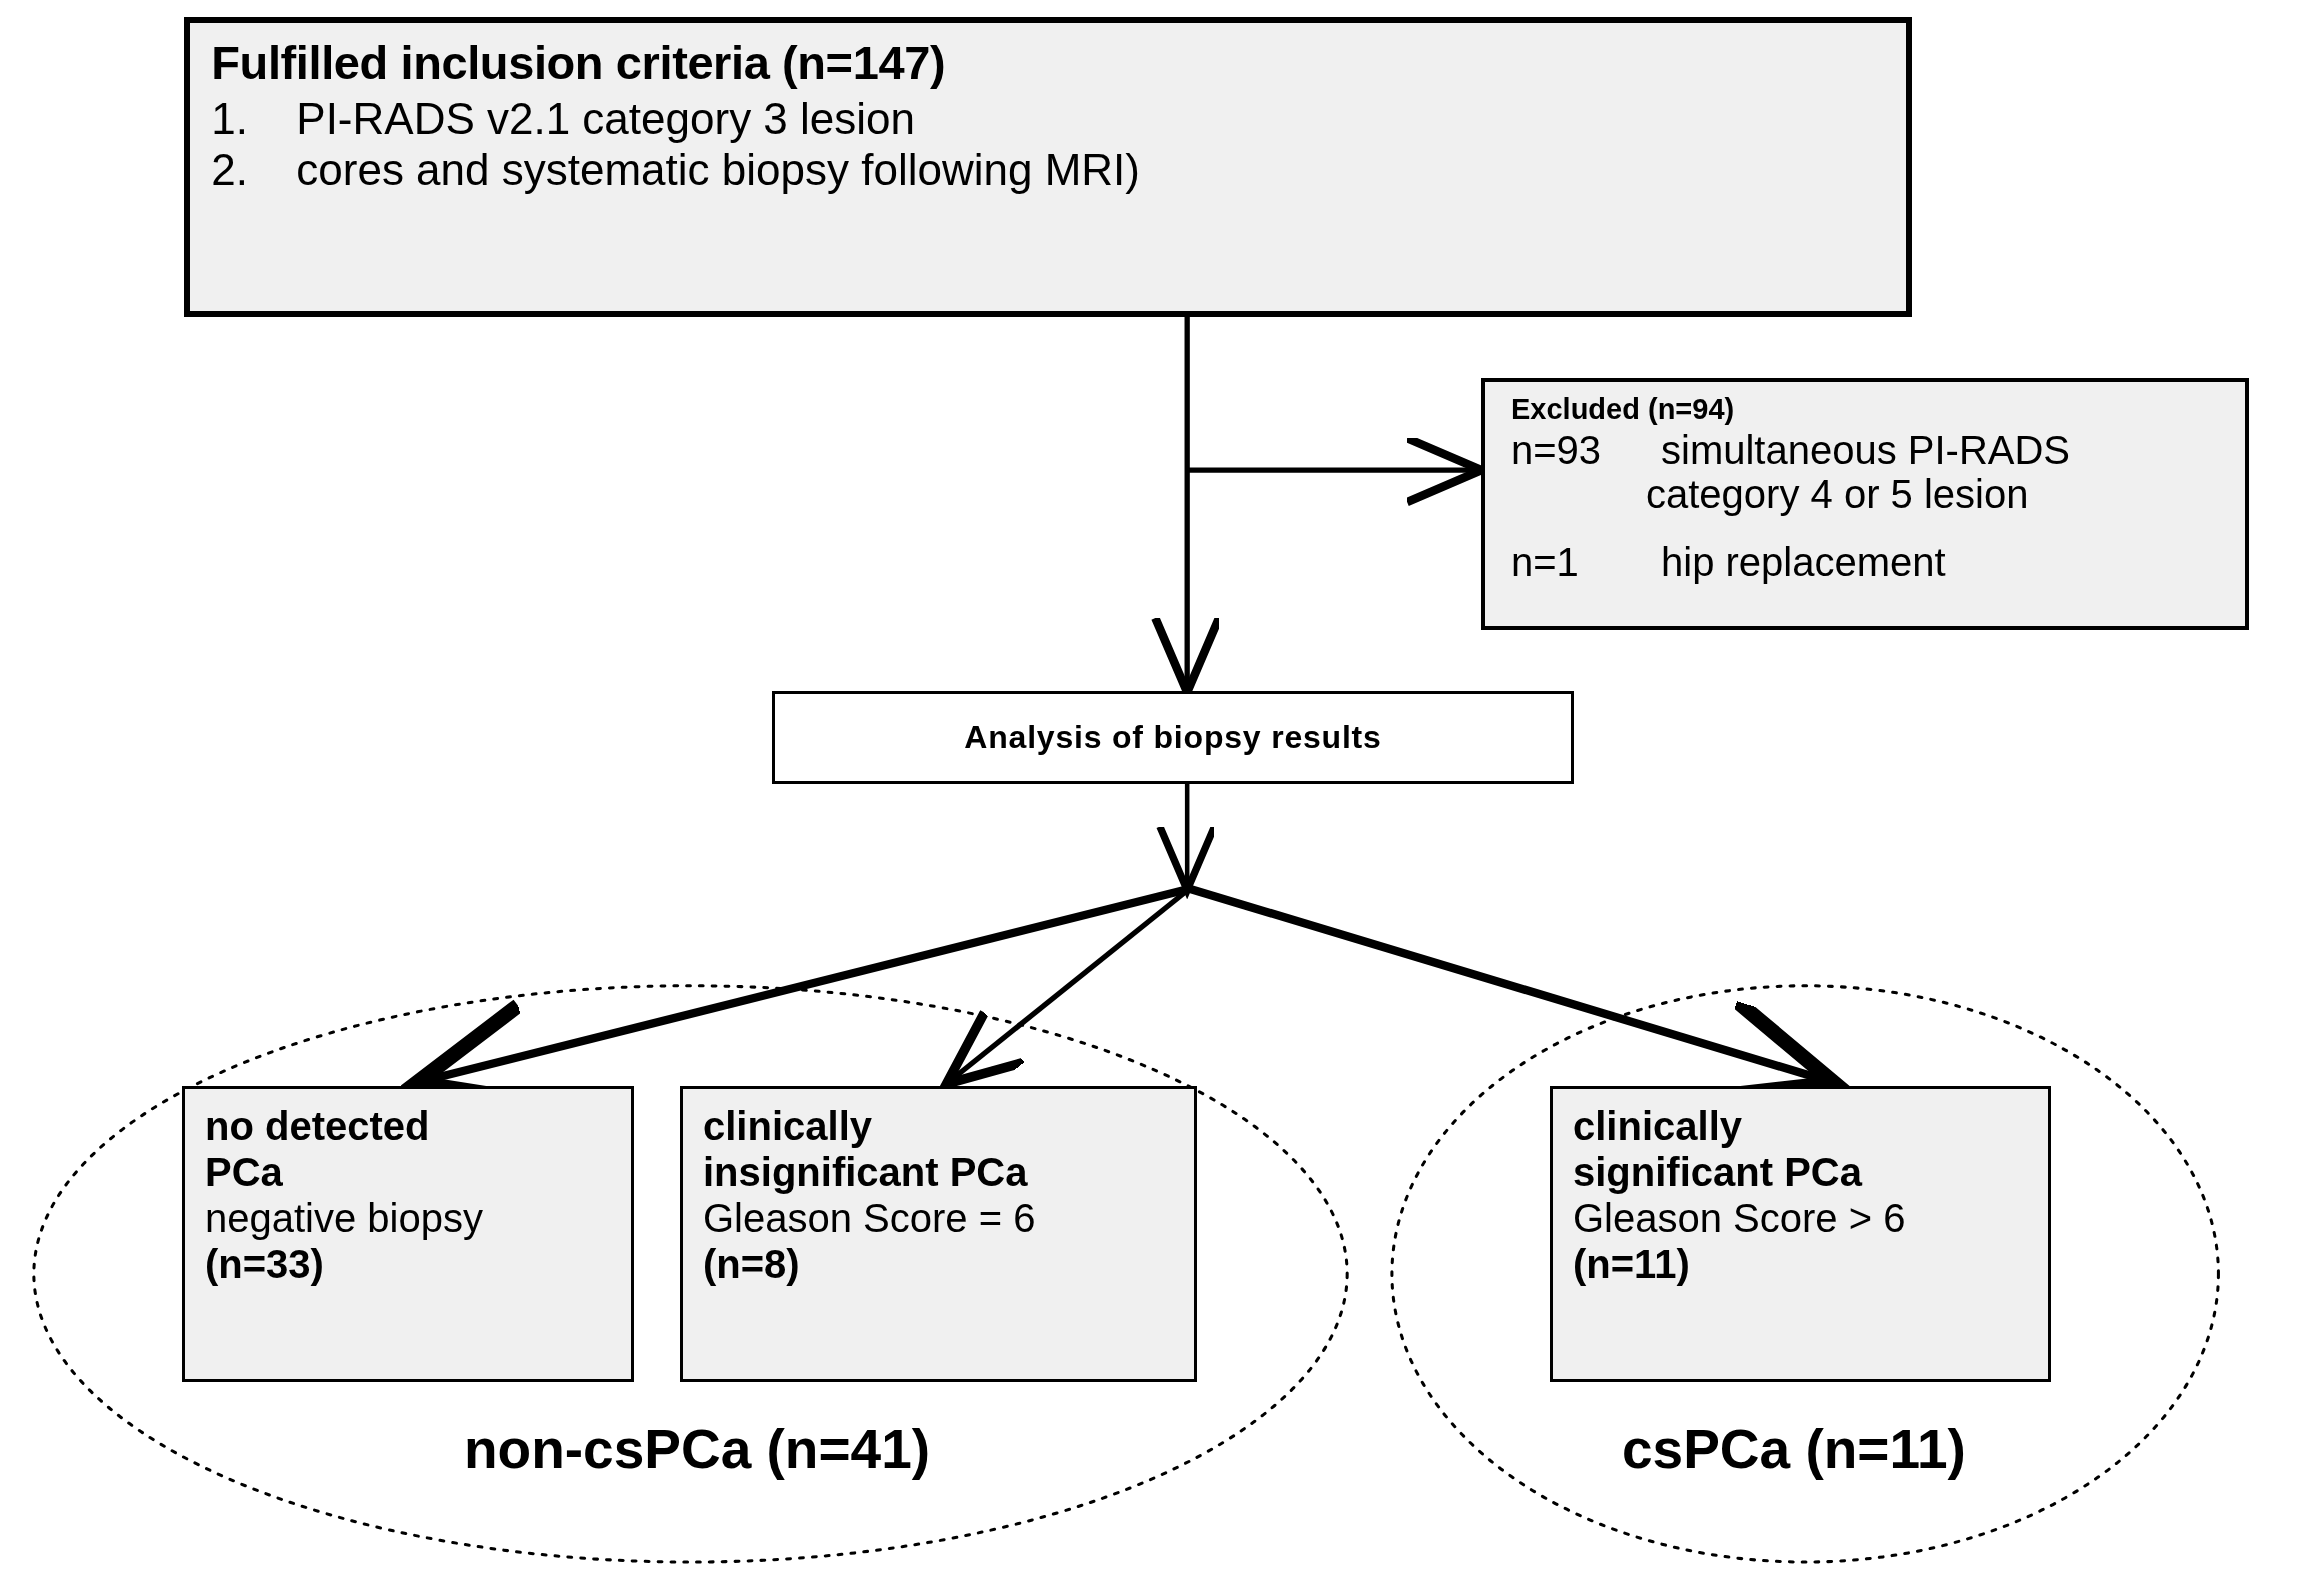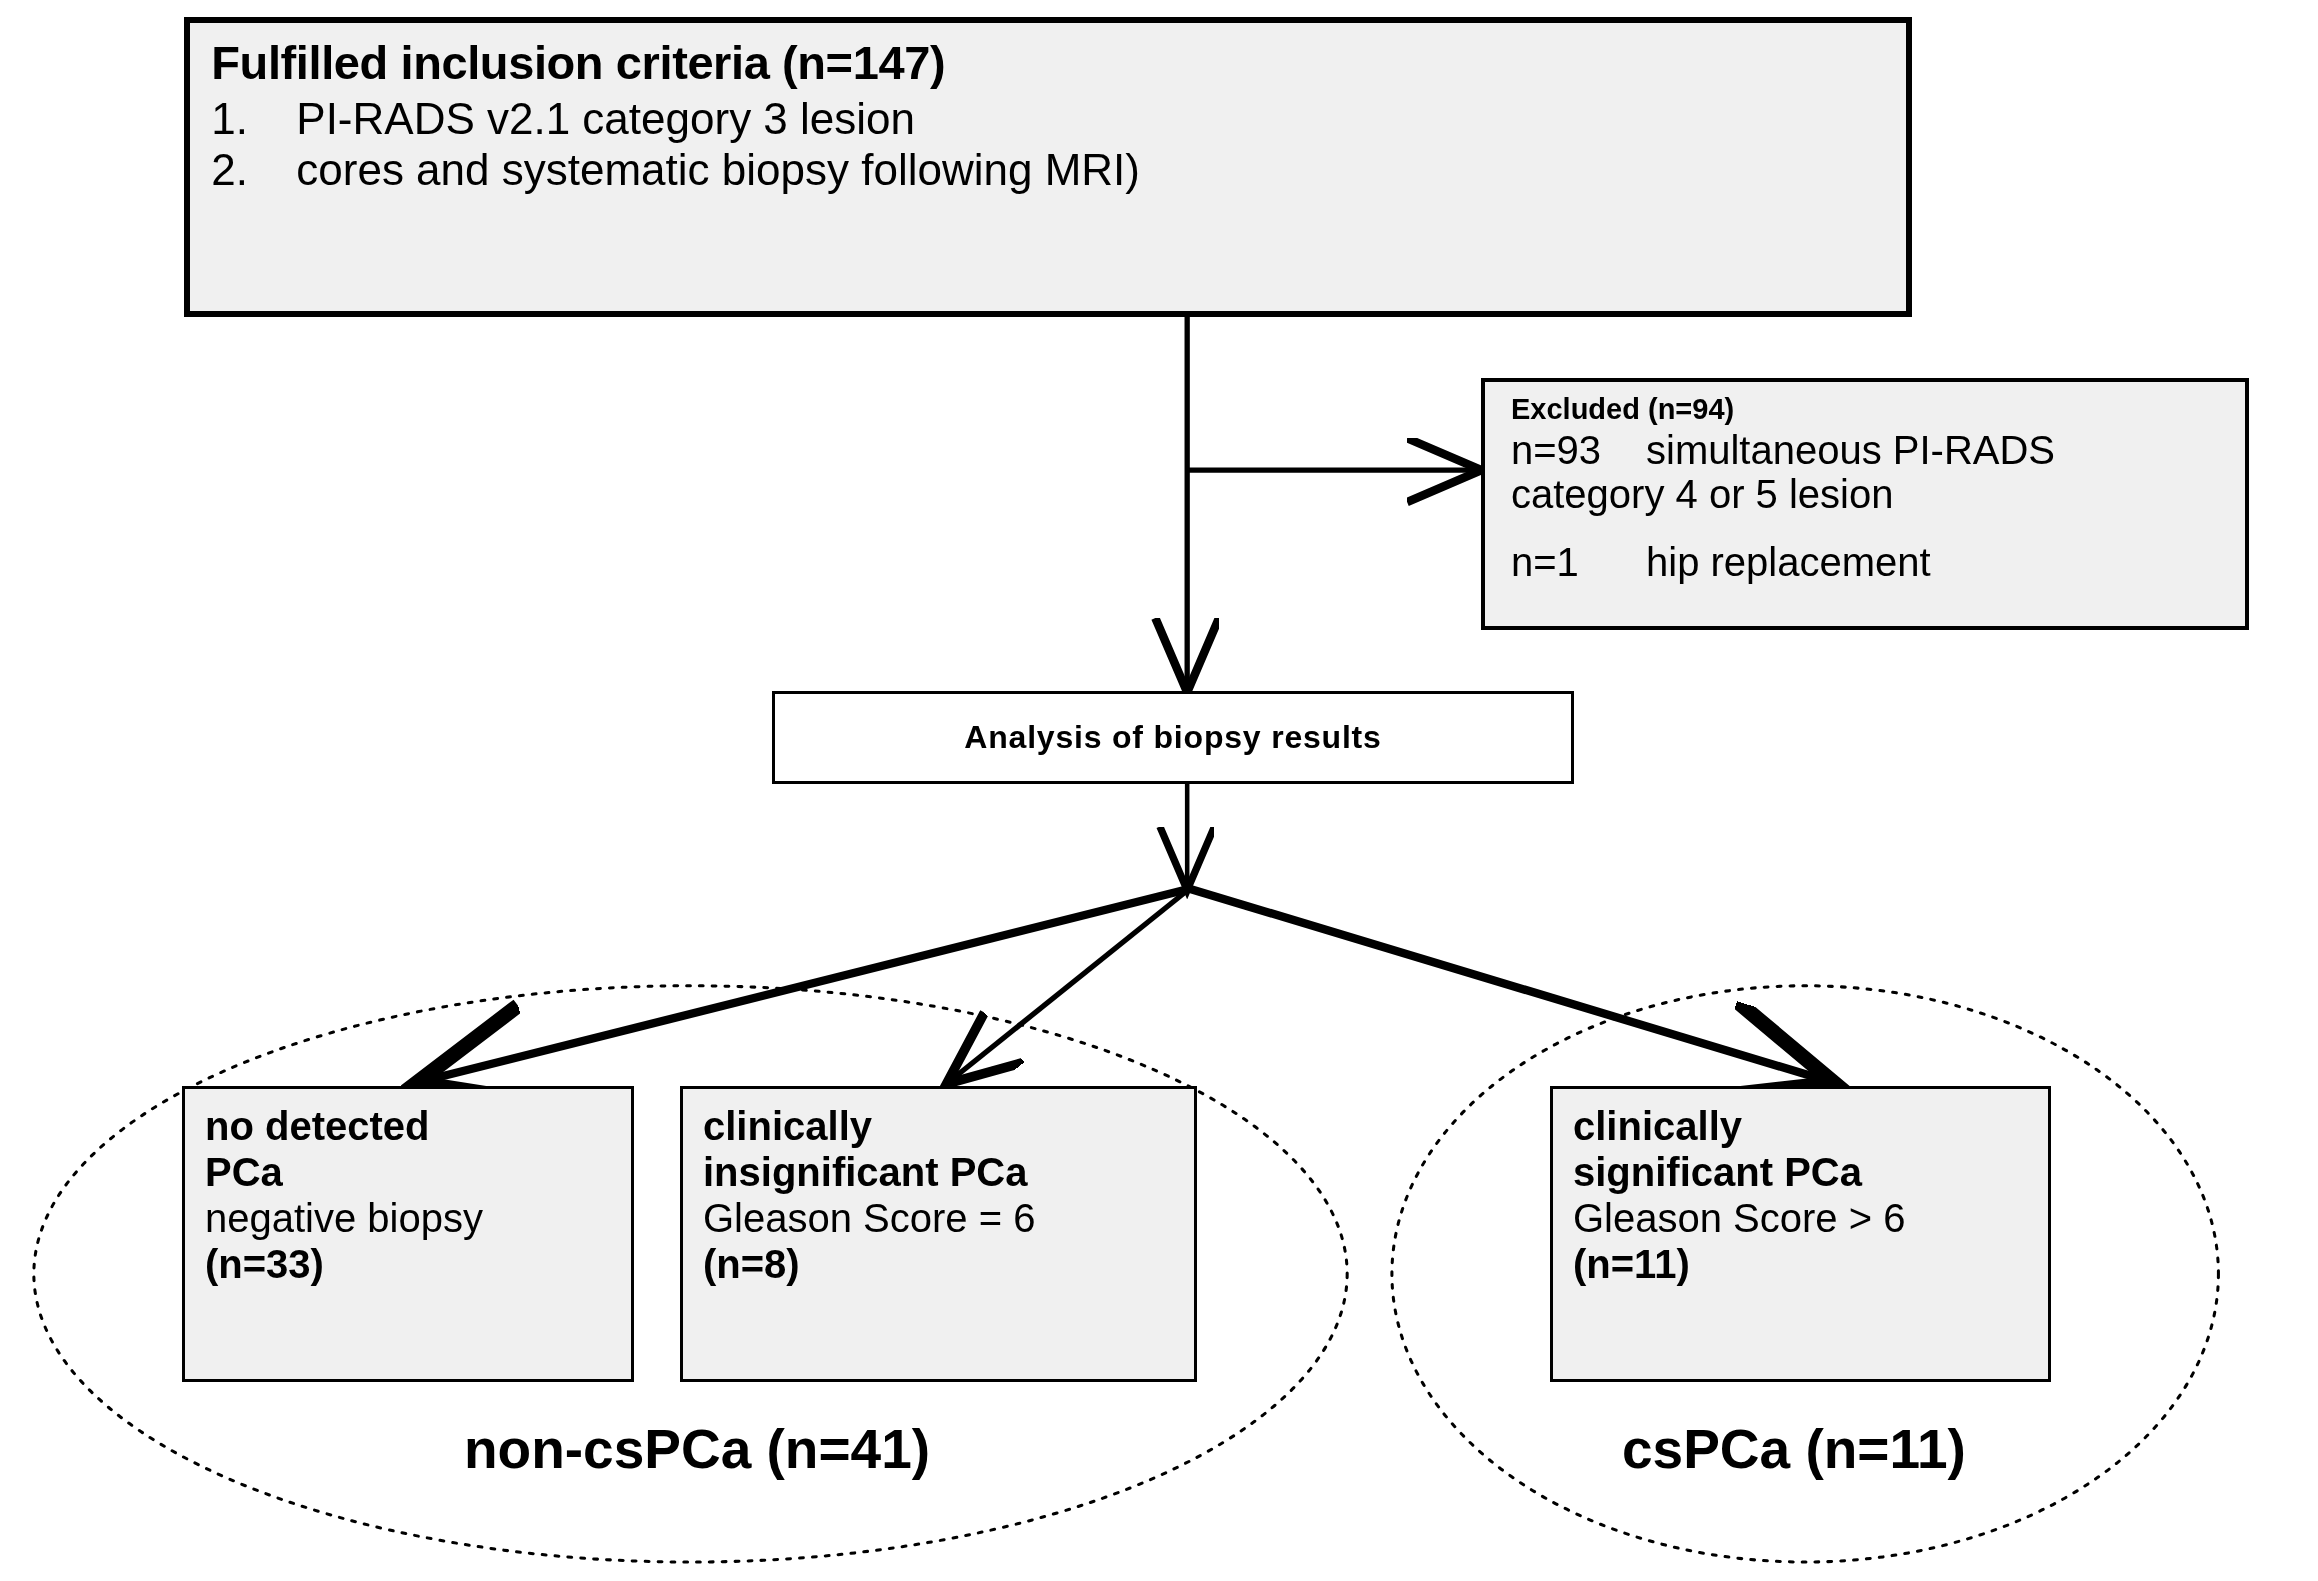--- a/index.html
+++ b/index.html
@@ -84,27 +84,29 @@
     font-weight: bold;
     line-height: 1.1;
     margin: 4.6px 0 1.5px 0;
     color: #000;
   }
   .exc-row {
     display: flex;
     font-size: 40px;
     line-height: 1.12;
     color: #000;
+    gap: 15px;
   }
   .exc-n {
     width: 135px;
     flex: 0 0 135px;
   }
   .exc-txt { flex: 1 1 auto; }
   .exc-cont {
+    margin-left: 135px;
     font-size: 40px;
     line-height: 1.12;
     color: #000;
   }
 
   
   #analysis-box {
     left: 772px;
     top: 691px;
     width: 802px;

